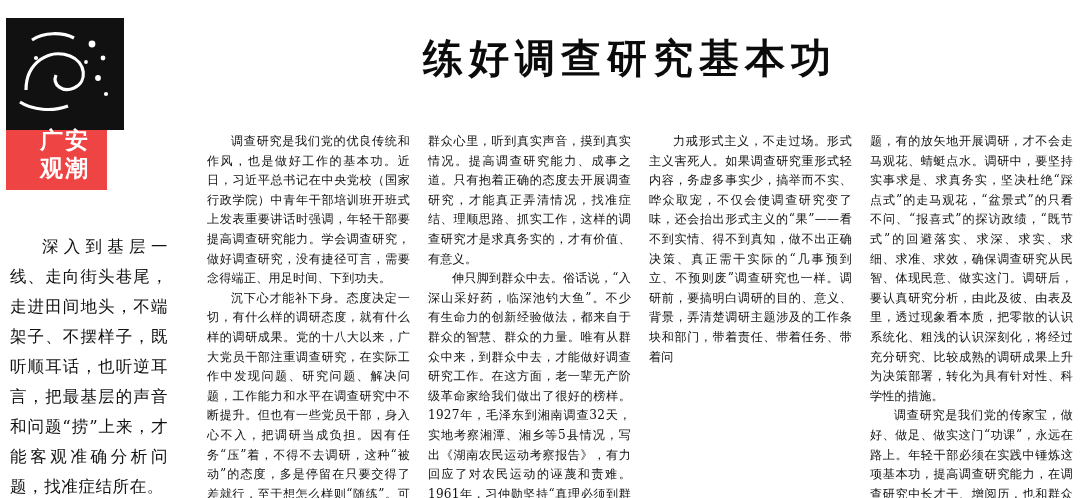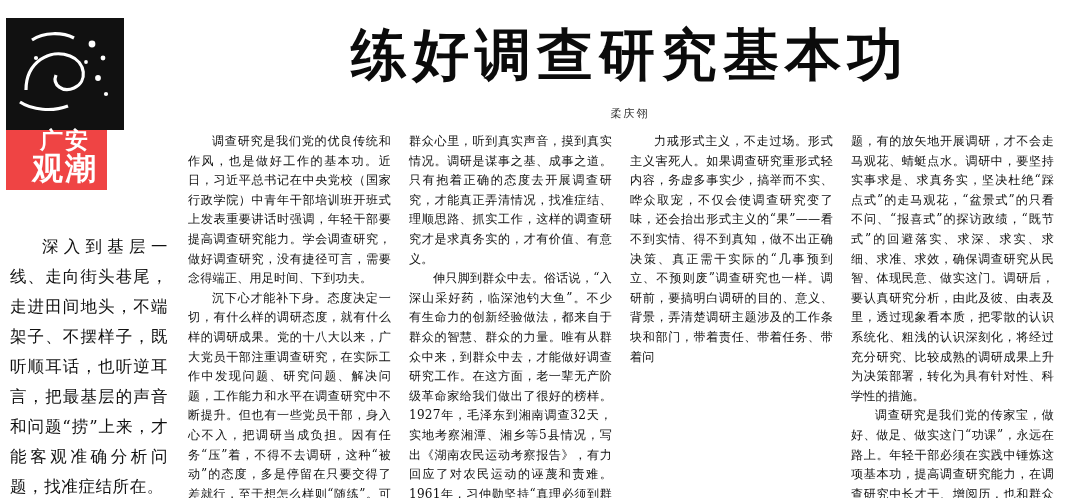--- a/index.html
+++ b/index.html
@@ -54,21 +54,21 @@
     font-weight: bold;
     letter-spacing: 2px;
   }
   .logo-text .l1 {
     display: block;
     font-size: 23px;
     line-height: 28px;
   }
   .logo-text .l2 {
     display: block;
-    font-size: 31px;
+    font-size: 23px;
     line-height: 28px;
   }
   .lead-text {
     position: absolute;
     left: 10px;
     top: 232px;
     width: 158px;
     font-size: 16.5px;
     line-height: 30px;
     letter-spacing: 0.6px;
@@ -78,42 +78,42 @@
     text-indent: 32px;
   }
 
   
   .headline {
     position: absolute;
     left: 200px;
     top: 28px;
     width: 860px;
     text-align: center;
-    font-family: Liberation Mono, monospace;
+    font-family: Liberation Serif, serif;
     font-weight: bold;
-    font-size: 56px;
+    font-size: 40px;
     line-height: 62px;
     letter-spacing: 6px;
     color: #0b0b0b;
   }
   .byline {
     position: absolute;
     left: 200px;
     top: 106px;
     width: 860px;
     text-align: center;
     font-size: 11px;
     letter-spacing: 2px;
     color: #333333;
   }
 
   
   .article {
     position: absolute;
-    left: 188px;
+    left: 207px;
     top: 132px;
     width: 872px;
     height: 356px;
     display: flex;
     gap: 18px;
   }
   .col {
     width: 203px;
     font-size: 12.1px;
     line-height: 19.6px;
@@ -154,29 +154,28 @@
       </svg>
       <div class="logo-text">
         <span class="l1">广安</span>
         <span class="l2">观潮</span>
       </div>
     </div>
     <div class="lead-text">深入到基层一线、走向街头巷尾，走进田间地头，不端架子、不摆样子，既听顺耳话，也听逆耳言，把最基层的声音和问题“捞”上来，才能客观准确分析问题，找准症结所在。</div>
   </div>
 
   <div class="headline">练好调查研究基本功</div>
-  <div class="byline">柔庆翎</div>
 
   <div class="article">
     <div class="col">
       <p class="indent">调查研究是我们党的优良传统和作风，也是做好工作的基本功。近日，习近平总书记在中央党校（国家行政学院）中青年干部培训班开班式上发表重要讲话时强调，年轻干部要提高调查研究能力。学会调查研究，做好调查研究，没有捷径可言，需要念得端正、用足时间、下到功夫。</p>
       <p class="indent">沉下心才能补下身。态度决定一切，有什么样的调研态度，就有什么样的调研成果。党的十八大以来，广大党员干部注重调查研究，在实际工作中发现问题、研究问题、解决问题，工作能力和水平在调查研究中不断提升。但也有一些党员干部，身入心不入，把调研当成负担。因有任务“压”着，不得不去调研，这种“被动”的态度，多是停留在只要交得了差就行，至于想怎么样则“随练”。可想而知，如此态度，怎能走进</p>
     </div>
     <div class="col">
-      <p>群众心里，听到真实声音，摸到真实情况。调研是谋事之基、成事之道。只有抱着正确的态度去开展调查研究，才能真正弄清情况，找准症结、理顺思路、抓实工作，这样的调查研究才是求真务实的，才有价值、有意义。</p>
+      <p>群众心里，听到真实声音，摸到真实情况。提高调查研究能力、成事之道。只有抱着正确的态度去开展调查研究，才能真正弄清情况，找准症结、理顺思路、抓实工作，这样的调查研究才是求真务实的，才有价值、有意义。</p>
       <p class="indent">伸只脚到群众中去。俗话说，“入深山采好药，临深池钓大鱼”。不少有生命力的创新经验做法，都来自于群众的智慧、群众的力量。唯有从群众中来，到群众中去，才能做好调查研究工作。在这方面，老一辈无产阶级革命家给我们做出了很好的榜样。1927年，毛泽东到湘南调查32天，实地考察湘潭、湘乡等5县情况，写出《湖南农民运动考察报告》，有力回应了对农民运动的诬蔑和责难。1961年，习仲勋坚持“真理必须到群众中去找”，前后花了将近5个月时间对河南长葛进行蹲点调研，向中央提出一系列有效的工</p>
     </div>
     <div class="col">
       <p class="indent">力戒形式主义，不走过场。形式主义害死人。如果调查研究重形式轻内容，务虚多事实少，搞举而不实、哗众取宠，不仅会使调查研究变了味，还会抬出形式主义的“果”——看不到实情、得不到真知，做不出正确决策、真正需干实际的“几事预到立、不预则废”调查研究也一样。调研前，要搞明白调研的目的、意义、背景，弄清楚调研主题涉及的工作条块和部门，带着责任、带着任务、带着问</p>
     </div>
     <div class="col">
       <p>题，有的放矢地开展调研，才不会走马观花、蜻蜓点水。调研中，要坚持实事求是、求真务实，坚决杜绝“踩点式”的走马观花，“盆景式”的只看不问、“报喜式”的探访政绩，“既节式”的回避落实、求深、求实、求细、求准、求效，确保调查研究从民智、体现民意、做实这门。调研后，要认真研究分析，由此及彼、由表及里，透过现象看本质，把零散的认识系统化、粗浅的认识深刻化，将经过充分研究、比较成熟的调研成果上升为决策部署，转化为具有针对性、科学性的措施。</p>
       <p class="indent">调查研究是我们党的传家宝，做好、做足、做实这门“功课”，永远在路上。年轻干部必须在实践中锤炼这项基本功，提高调查研究能力，在调查研究中长才干、增阅历，也和群众增强联系、增进感情，能听懂群众话中、感受群众疾苦的好干部。</p>
     </div>
   </div>

